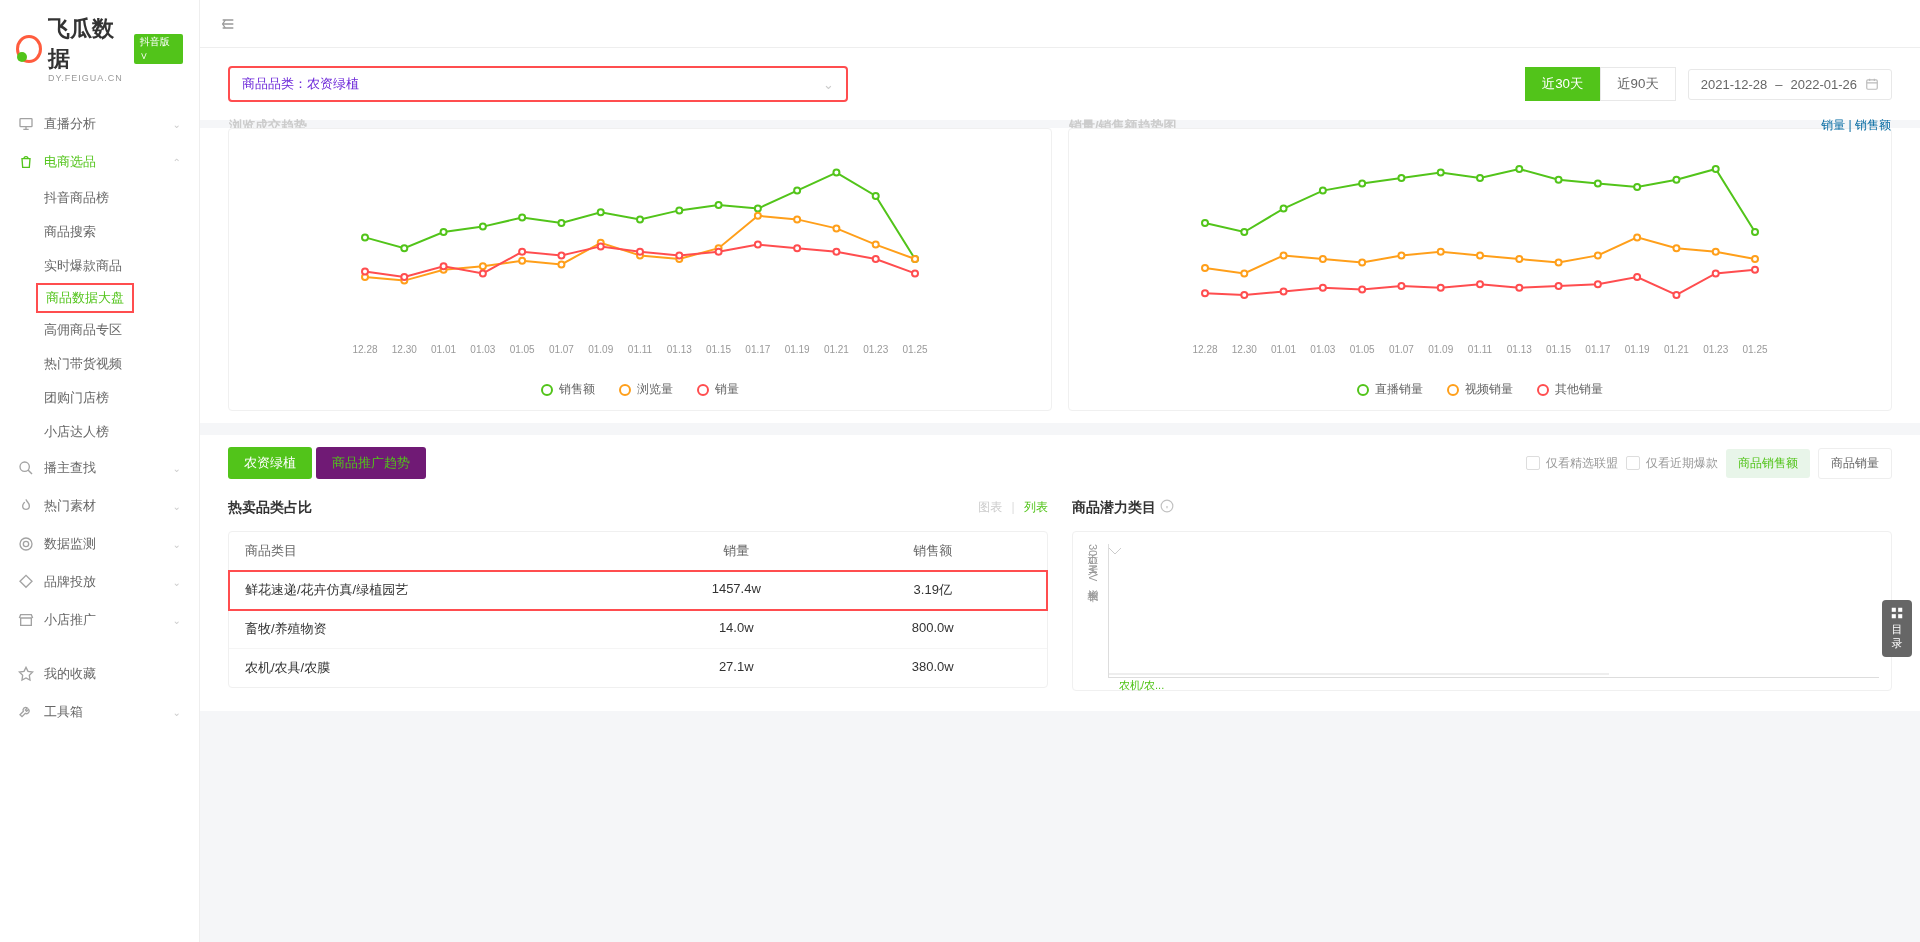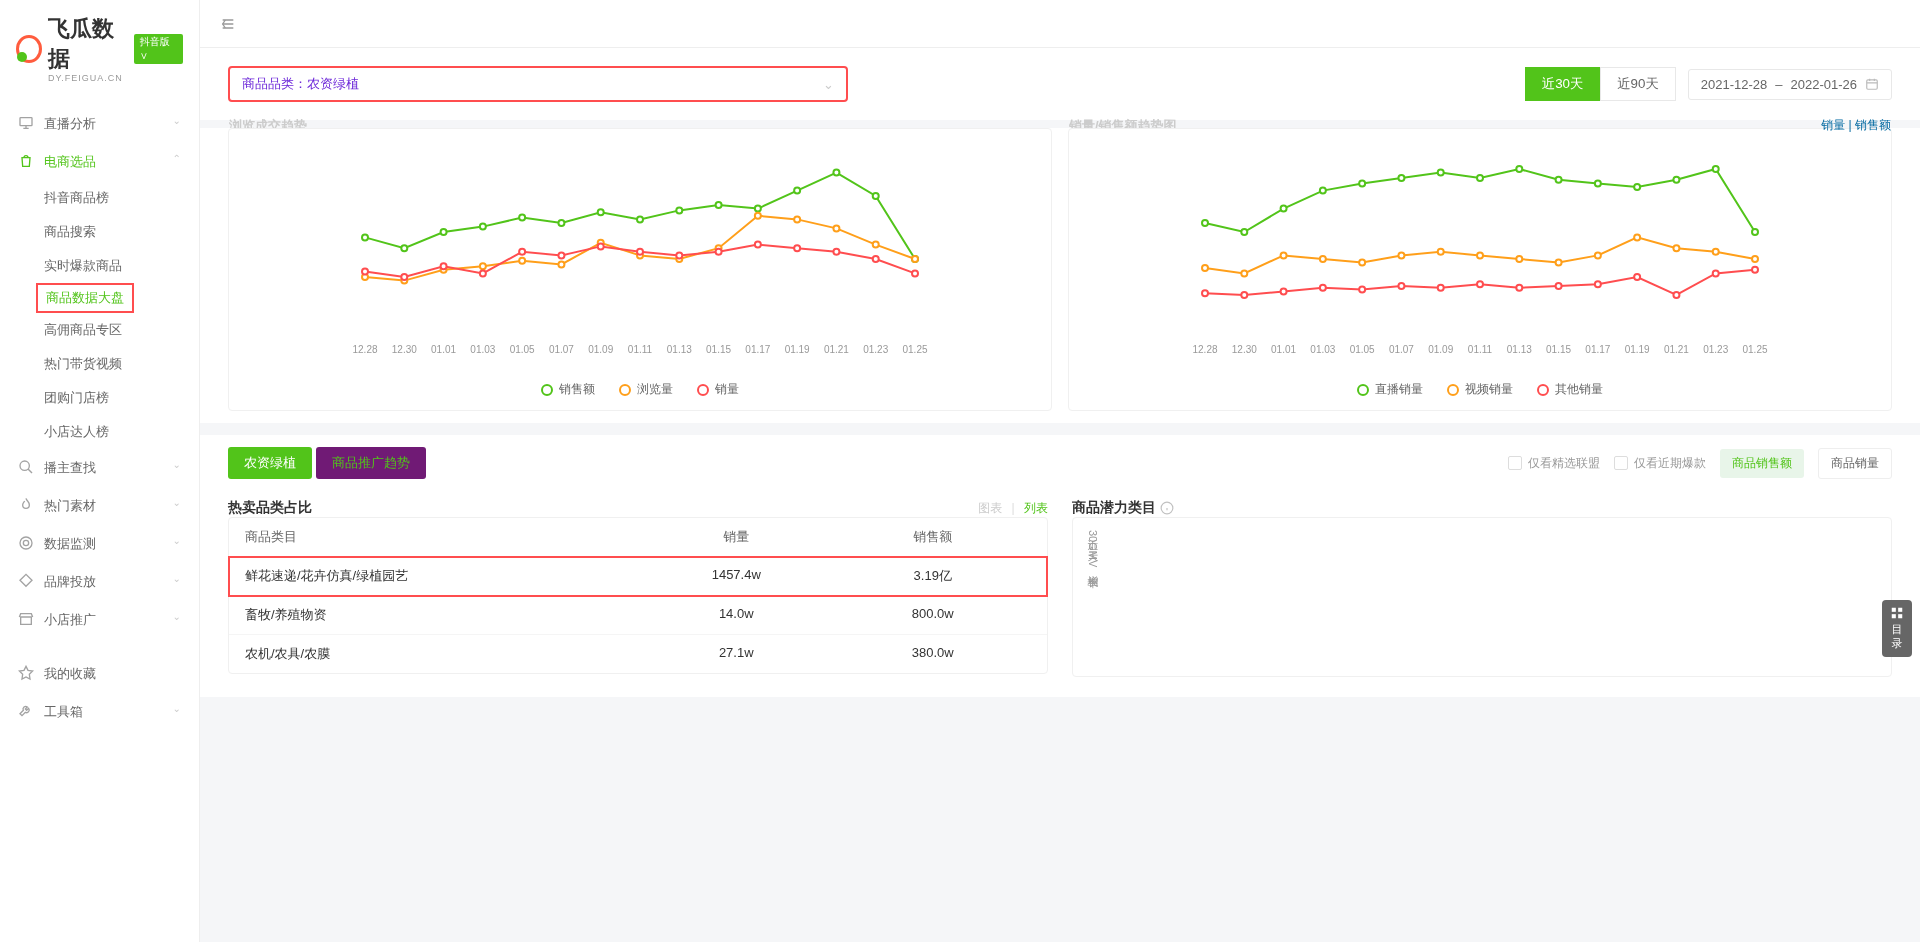--- a/index.html
+++ b/index.html
@@ -6,21 +6,21 @@
 body{font-family:-apple-system,"PingFang SC","Microsoft YaHei",sans-serif;background:#f5f6f8;color:#333;font-size:13px}
 .app{display:flex;height:942px}
 .sidebar{width:200px;background:#fff;flex-shrink:0;border-right:1px solid #eee}
 .logo{padding:14px 16px;display:flex;align-items:center;gap:6px}
 .logo-circle{width:28px;height:28px;border-radius:50%;border:3px solid #ff5c3e;position:relative}
 .logo-circle::after{content:"";position:absolute;width:10px;height:10px;background:#52c41a;border-radius:50%;bottom:-2px;left:-2px}
 .logo-text{font-size:22px;font-weight:600;color:#333}
 .logo-sub{font-size:9px;color:#999;letter-spacing:1px;display:block;line-height:1}
 .logo-badge{background:#52c41a;color:#fff;font-size:10px;padding:1px 6px;border-radius:2px}
 .nav{padding:8px 0}
-.nav-item{display:flex;align-items:flex-start;padding:10px 18px;color:#666;cursor:pointer;position:relative}
+.nav-item{display:flex;align-items:center;padding:10px 18px;color:#666;cursor:pointer;position:relative}
 .nav-item.active{color:#52c41a}
 .nav-ico{width:16px;height:16px;margin-right:10px;opacity:.6}
 .nav-item.active .nav-ico{opacity:1}
 .nav-chev{margin-left:auto;color:#ccc;font-size:10px}
 .sub-nav{padding-left:44px}
 .sub-nav .sub{padding:8px 0;color:#666;cursor:pointer}
 .sub-nav .sub.hl{color:#52c41a;border:2px solid #ff4d4f;display:inline-block;padding:4px 8px;border-radius:0;margin-left:-8px}
 .main{flex:1;overflow-y:auto;padding:0}
 .topbar{height:48px;display:flex;align-items:center;padding:0 20px;background:#fff;border-bottom:1px solid #eee}
 .collapse-ico{width:16px;height:16px;color:#999}
@@ -38,29 +38,29 @@
 .chart-title{font-size:13px;font-weight:600;color:#333;position:absolute;top:-12px;left:0}
 .chart-title.cut{color:#ccc;overflow:hidden;height:11px}
 .chart-extra{position:absolute;top:-12px;right:0;color:#0369a1;font-size:12px}
 .chart-svg{display:block;width:100%;height:230px}
 .legend{display:flex;justify-content:center;gap:24px;margin-top:10px;font-size:12px;color:#666}
 .lg-item{display:flex;align-items:center;gap:6px}
 .lg-dot{width:12px;height:12px;border-radius:50%;border:2px solid;background:#fff}
 .section-row{display:flex;padding:12px 28px;background:#fff;align-items:center;gap:0}
 .tab-btn{padding:7px 16px;background:#52c41a;color:#fff;border-radius:3px;font-size:13px}
 .tab-btn.secondary{background:#701a75;color:#52c41a;margin-left:4px}
-.chk-row{margin-left:auto;display:flex;gap:14px;align-items:center}
+.chk-row{margin-left:auto;display:flex;gap:8px;align-items:center}
 .chk{display:flex;align-items:center;gap:6px;color:#999;font-size:12px}
 .chk-box{width:14px;height:14px;border:1px solid #ddd;border-radius:2px}
 .metric-btn{padding:6px 12px;background:#e8f5e9;color:#52c41a;border-radius:3px;font-size:12px}
 .metric-btn.plain{background:#fff;color:#666;border:1px solid #eee}
 .lower{display:flex;gap:24px;padding:8px 28px 20px;background:#fff}
 .lower-left{flex:1}
 .lower-right{flex:1}
-.sec-header{display:flex;align-items:center;}
+.sec-header{display:flex;margin-bottom:14px}
 .sec-title{font-size:14px;font-weight:600;color:#333}
 .view-toggle{margin-left:auto;font-size:12px}
 .vt-opt{color:#ccc}
 .vt-opt.active{color:#52c41a}
 .vt-sep{color:#ddd;margin:0 6px}
 .table{border:1px solid #f0f0f0;border-radius:4px}
 .tr{display:flex;padding:10px 16px;border-bottom:1px solid #f5f5f5}
 .tr.head{font-weight:500;color:#666}
 .tr:last-child{border-bottom:none}
 .tr.hl{outline:2px solid #ff4d4f;outline-offset:-1px;z-index:1;position:relative}
@@ -418,20 +418,27 @@
       <div class="lower-right">
         <div class="sec-header">
           <span class="sec-title">商品潜力类目</span>
           <svg width="14" height="14" style="margin-left:4px;opacity:.3" viewBox="0 0 24 24" fill="none" stroke="currentColor" stroke-width="2">
               <circle cx="12" cy="12" r="10"></circle>
               <path d="M12 8v.01M12 12v4"></path>
             </svg>
         </div>
         <div class="scatter-area">
           <div class="y-label">近30天GMV增长率</div>
+          <div class="scatter-plot">
+            <svg width="100%" height="100%">
+              <path d="M 6 10 L 0 4 M 6 10 L 12 4" stroke="#ccc" fill="none"></path>
+              <path d="M 0 130 L 500 130" stroke="#ddd"></path>
+            </svg>
+            <span class="scatter-label">农机/农...</span>
+          </div>
         </div>
       </div>
     </div>
   </main>
 </div>
 
 <div class="float-btn">
   <svg width="14" height="14" viewBox="0 0 24 24" fill="#fff">
       <rect x="3" y="3" width="7" height="7"></rect>
       <rect x="14" y="3" width="7" height="7"></rect>

